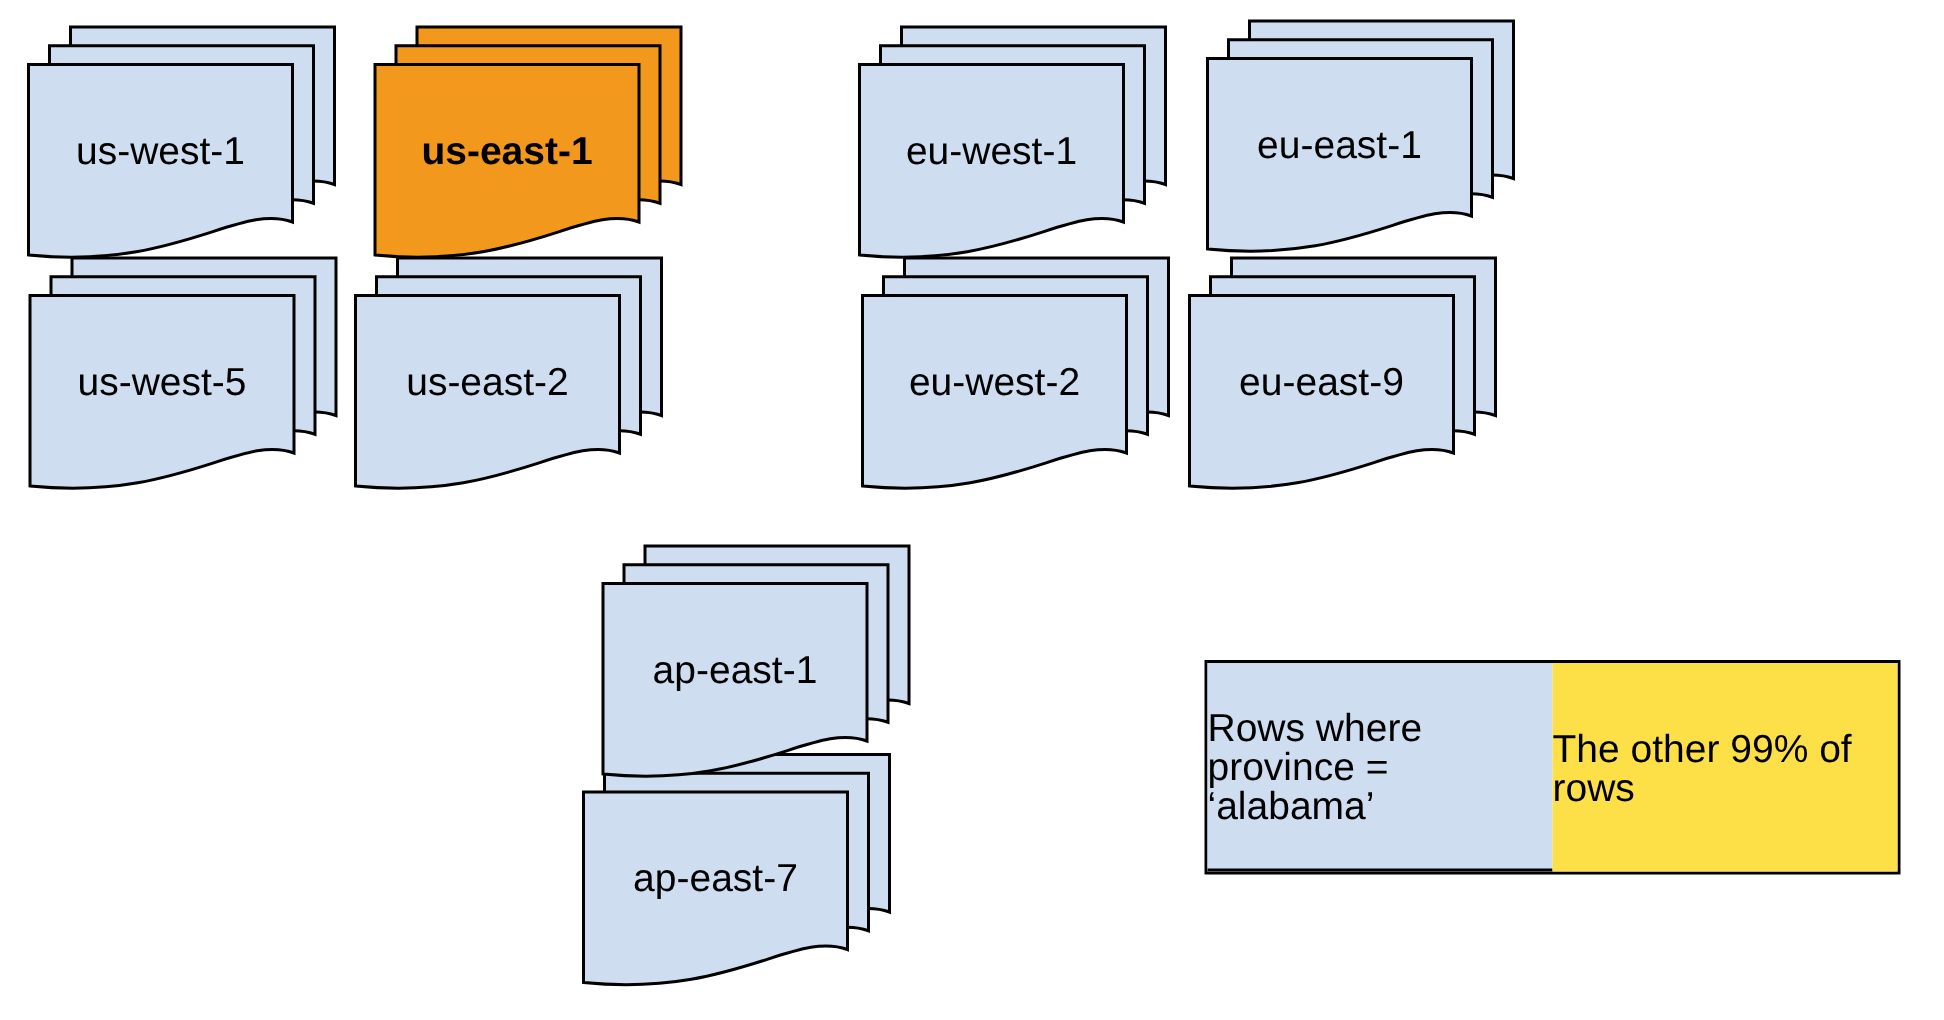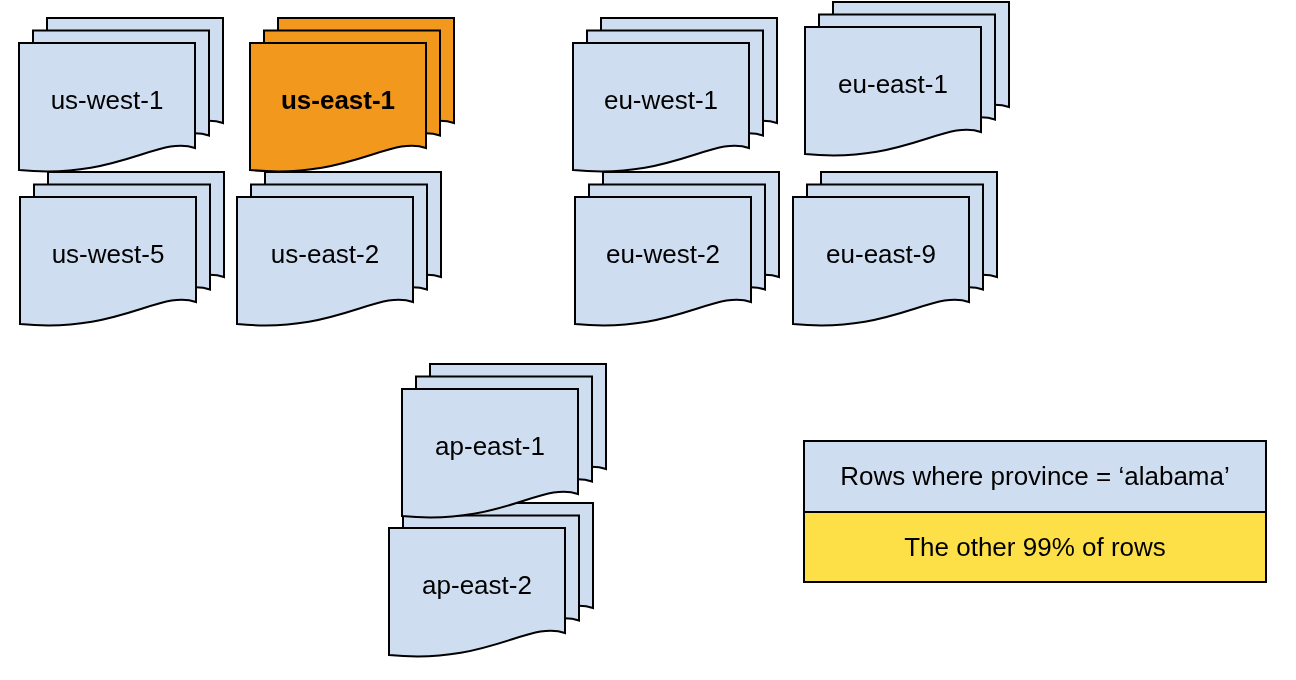--- a/index.html
+++ b/index.html
@@ -12,32 +12,32 @@
   .stack svg{position:absolute;left:0;top:0;display:block;}
   .stack-label{
     position:absolute;left:2px;top:69px;width:176px;height:30px;
     text-align:center;font-size:26px;line-height:30px;color:#000;
     white-space:nowrap;
   }
   
   .s-us-west-1{left:17px;top:16px;z-index:2;}
   .s-us-east-1{left:248px;top:16px;z-index:2;font-weight:bold;}
   .s-eu-west-1{left:571px;top:16px;z-index:2;}
-  .s-eu-east-1{left:803px;top:0;z-index:2;}
+  .s-eu-east-1{left:803px;top:12px;z-index:2;}
   .s-us-west-2{left:18px;top:170px;z-index:1;}
   .s-us-east-2{left:235px;top:170px;z-index:1;}
   .s-eu-west-2{left:573px;top:170px;z-index:1;}
   .s-eu-east-2{left:791px;top:170px;z-index:1;}
   .s-ap-east-1{left:400px;top:362px;z-index:2;}
   .s-ap-east-2{left:387px;top:501px;z-index:1;}
 
   .legend{
     position:absolute;left:803px;top:440px;width:464px;height:143px;
     border:2px solid #000;box-sizing:border-box;
-    display:flex;flex-direction:column;z-index:3;background:#fff;
+    display:flex;flex-direction:row;z-index:3;background:#fff;
   }
   .legend-row{
     flex:1;display:flex;align-items:center;justify-content:center;
     font-size:26px;line-height:1;color:#000;
   }
   .legend-row.first{border-bottom:2px solid #000;}
 </style>
 </head>
 <body>
 
@@ -143,21 +143,21 @@
   </div>
 
   <div class="stack s-ap-east-2">
     <svg viewBox="0 0 208 163" width="208" height="163">
       <g stroke="#000000" stroke-width="2" fill="#CFDDF0">
         <path d="M0,0 L176,0 L176,105 C140,92 100,137 0,127 Z" transform="translate(30,2)"></path>
         <path d="M0,0 L176,0 L176,105 C140,92 100,137 0,127 Z" transform="translate(16,14.5)"></path>
         <path d="M0,0 L176,0 L176,105 C140,92 100,137 0,127 Z" transform="translate(2,27)"></path>
       </g>
     </svg>
-    <div class="stack-label">ap-east-2</div>
+    <div class="stack-label">ap-east-7</div>
   </div>
 
   <div class="legend">
     <div class="legend-row first" style="background-color: rgb(207, 221, 240);">
       <span>Rows where province = ‘alabama’</span>
     </div>
     <div class="legend-row" style="background-color: #fde047;">
       <span>The other 99% of rows</span>
     </div>
   </div>

